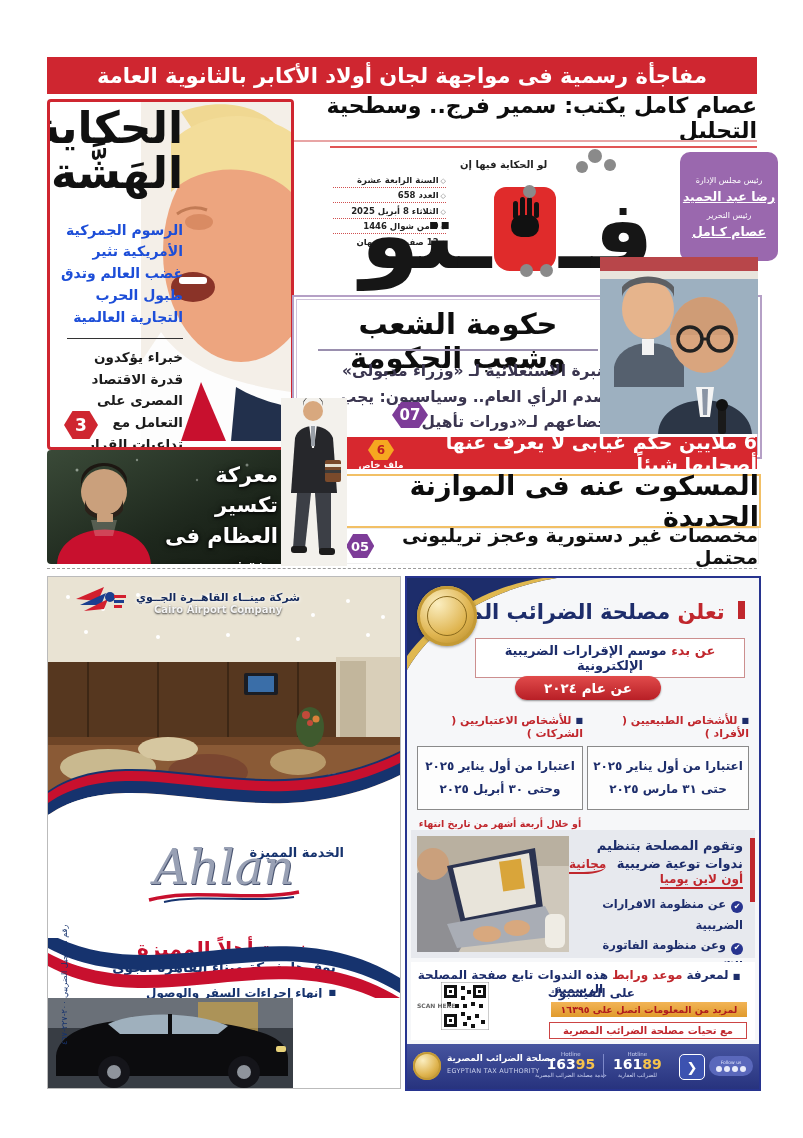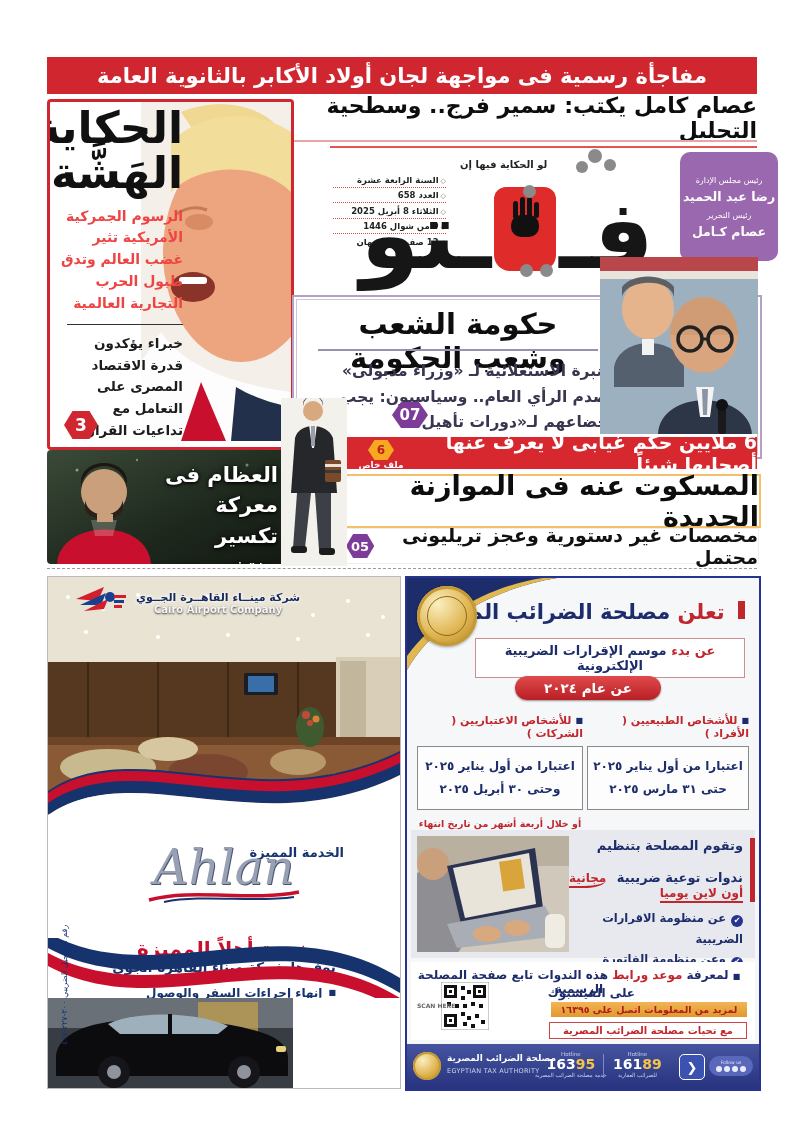--- a/index.html
+++ b/index.html
@@ -14,21 +14,21 @@
   .oped{left:292px;top:100px;width:465px;height:36px;color:#0d0d0d;font-size:22px;font-weight:bold;
     display:flex;align-items:center;justify-content:center;}
   .oped-line{left:292px;top:140px;width:465px;height:2px;background:#e8a5a5;}
   .mast-line{left:330px;top:146px;width:427px;height:2px;background:#e15555;}
 
   
   .lead-box{left:47px;top:99px;width:241px;height:345px;border:3px solid #cf2630;border-radius:4px;
     background:#fff;overflow:hidden;}
   .lead-text{position:absolute;right:108px;left:7px;top:4px;text-align:right;}
   .lead-title{font-size:44px;line-height:1.02;font-weight:bold;color:#111;letter-spacing:-1px;}
-  .lead-sub{margin-top:10px;font-size:14px;font-weight:bold;color:#ef4444;line-height:1.55;}
+  .lead-sub{margin-top:24px;font-size:14px;font-weight:bold;color:#1d4ed8;line-height:1.55;}
   .lead-div{margin:10px 0 8px;border-top:1.5px solid #333;width:92%;}
   .lead-deck{font-size:13.5px;font-weight:bold;color:#1c1c1c;line-height:1.6;}
   .hex{clip-path:polygon(25% 0,75% 0,100% 50%,75% 100%,25% 100%,0 50%);display:flex;
     align-items:center;justify-content:center;font-weight:bold;color:#fff;}
   .hex-red{background:#cf2630;}
   .hex-purple{background:#7d3c98;}
   .hex-yellow{background:#f6a820;color:#c02020;}
   .lead-badge{left:14px;bottom:8px;width:34px;height:28px;font-size:17px;}
 
   
@@ -39,21 +39,21 @@
   .logo-area{left:446px;top:147px;width:208px;height:120px;}
   .tagline{position:absolute;top:12px;left:14px;font-size:10px;font-weight:bold;color:#222;direction:rtl;}
   .logo-row{position:absolute;bottom:-4px;right:0;display:flex;direction:rtl;align-items:flex-end;}
   .logo-letter{font-size:95px;line-height:0.75;font-weight:bold;color:#161616;}
   .logo-hand{width:62px;height:84px;background:#e02b2b;border-radius:12px 12px 16px 16px;
     margin:0 3px;position:relative;display:flex;align-items:flex-start;justify-content:center;}
   .dot{position:absolute;border-radius:50%;background:#8a8a8a;}
   .editor-box{left:660px;top:152px;width:98px;height:109px;background:#9a68ae;border-radius:10px;
     color:#fff;display:flex;flex-direction:column;justify-content:center;text-align:center;direction:rtl;margin-left:20px;}
   .editor-box .t{font-size:8px;margin:2px 0;}
-  .editor-box .n{font-size:12.5px;font-weight:bold;margin:2px 0 5px;}
+  .editor-box .n{font-size:12.5px;font-weight:bold;margin:2px 0 5px;text-decoration:underline;}
 
   
   .gov-box{left:292px;top:295px;width:466px;height:160px;background:#fff;border:2px solid #b5a0c6;
     box-shadow:inset 0 0 0 2px #fff,inset 0 0 0 3px #cfc3da;}
   .gov-title{position:absolute;left:14px;top:10px;width:300px;text-align:center;font-size:29px;
     font-weight:bold;color:#0e0e0e;direction:rtl;}
   .gov-underline{position:absolute;left:24px;top:52px;width:280px;height:1.5px;background:#9a8fae;}
   .gov-sub{position:absolute;left:14px;top:62px;width:306px;text-align:right;direction:rtl;
     font-size:15.5px;font-weight:bold;color:#3b3650;line-height:1.65;}
   .gov-badge{left:100px;top:402px;width:36px;height:26px;font-size:15px;text-align:right;}
@@ -129,21 +129,21 @@
   .col-h{direction:rtl;font-size:11px;font-weight:bold;color:#c0272d;text-align:right;}
   .col-h .sq{color:#1d2d6b;font-size:8px;margin-left:4px;vertical-align:1px;}
   .col-box{margin-top:6px;border:1px solid #8a8a8a;background:#fdfdfd;padding:8px 4px;text-align:center;
     direction:rtl;font-size:12px;font-weight:bold;color:#1d2d6b;line-height:1.9;}
   .col-note{margin-top:6px;text-align:center;direction:rtl;font-size:9.5px;font-weight:bold;color:#c0272d;line-height:1.6;}
   .col-right{position:absolute;top:136px;right:10px;width:162px;}
   .col-left{position:absolute;top:136px;left:10px;width:166px;}
   .sem-band{position:absolute;top:252px;left:4px;right:4px;height:128px;background:#e7e9ee;}
   .sem-text{position:absolute;top:8px;right:12px;width:186px;direction:rtl;text-align:right;}
   .sem-l1{font-size:13px;font-weight:bold;color:#1d2d6b;}
-  .sem-l2{font-size:13px;font-weight:bold;color:#1d2d6b;margin-top:17px;}
+  .sem-l2{font-size:13px;font-weight:bold;color:#1d2d6b;margin-top:3px;}
   .sem-free{color:#c0272d;font-size:12px;border-bottom:2px solid #c0272d;border-radius:0 0 60%/8px 8px;padding-bottom:1px;margin-right:6px;}
   .topics{margin-top:8px;}
   .topic{font-size:11.5px;font-weight:bold;color:#1d2d6b;line-height:1.8;}
   .chk{display:inline-flex;width:12px;height:12px;border-radius:50%;background:#27348f;color:#fff;
     font-size:8px;align-items:center;justify-content:center;margin-left:5px;vertical-align:-1px;}
   .sem-more{font-size:9.5px;font-weight:bold;color:#c0272d;margin-top:2px;}
   .sem-bar{position:absolute;top:8px;right:0;width:5px;height:64px;background:#c0272d;}
   .fb-sec{position:absolute;top:384px;left:4px;right:4px;height:78px;background:#fff;}
   .fb-l1{position:absolute;top:6px;right:8px;width:336px;direction:rtl;text-align:center;font-size:12px;
     font-weight:bold;color:#1d2d6b;}
@@ -336,22 +336,22 @@
       <circle cx="150" cy="30" r="1.2" fill="#cfd8cf" opacity=".4"></circle>
         <circle cx="200" cy="15" r="1.5" fill="#cfd8cf" opacity=".5"></circle>
       <path d="M10 114 C12 70 100 66 104 114 Z" fill="#c8102e"></path>
       <path d="M44 70 L70 70 L66 86 L48 86 Z" fill="#e8e2d8" opacity=".25"></path>
       <circle cx="57" cy="42" r="23" fill="#caa07c"></circle>
       <path d="M34 40 a23 23 0 0 1 46 -2 l0 -8 a23 18 0 0 0 -46 2 Z" fill="#1d1712"></path>
       <path d="M38 50 C42 70 72 70 76 50 L76 60 C70 72 44 72 38 60 Z" fill="#2b2119"></path>
       <rect x="50" y="64" width="16" height="8" fill="#caa07c"></rect>
     </svg>
     <div class="salah-text">
+      <div>معركة تكسير</div>
       <div>العظام فى</div>
-      <div>معركة تكسير</div>
       <div>منتخب مصر</div>
     </div>
   </div>
 
   <div class="abs dotted-sep"></div>
 
   <div class="abs airport-ad">
     <svg width="352" height="237" viewBox="0 0 352 237" style="position:absolute;top:0;left:0;">
       <rect width="352" height="95" fill="#e9e3d3"></rect>
       <g fill="#fff">

